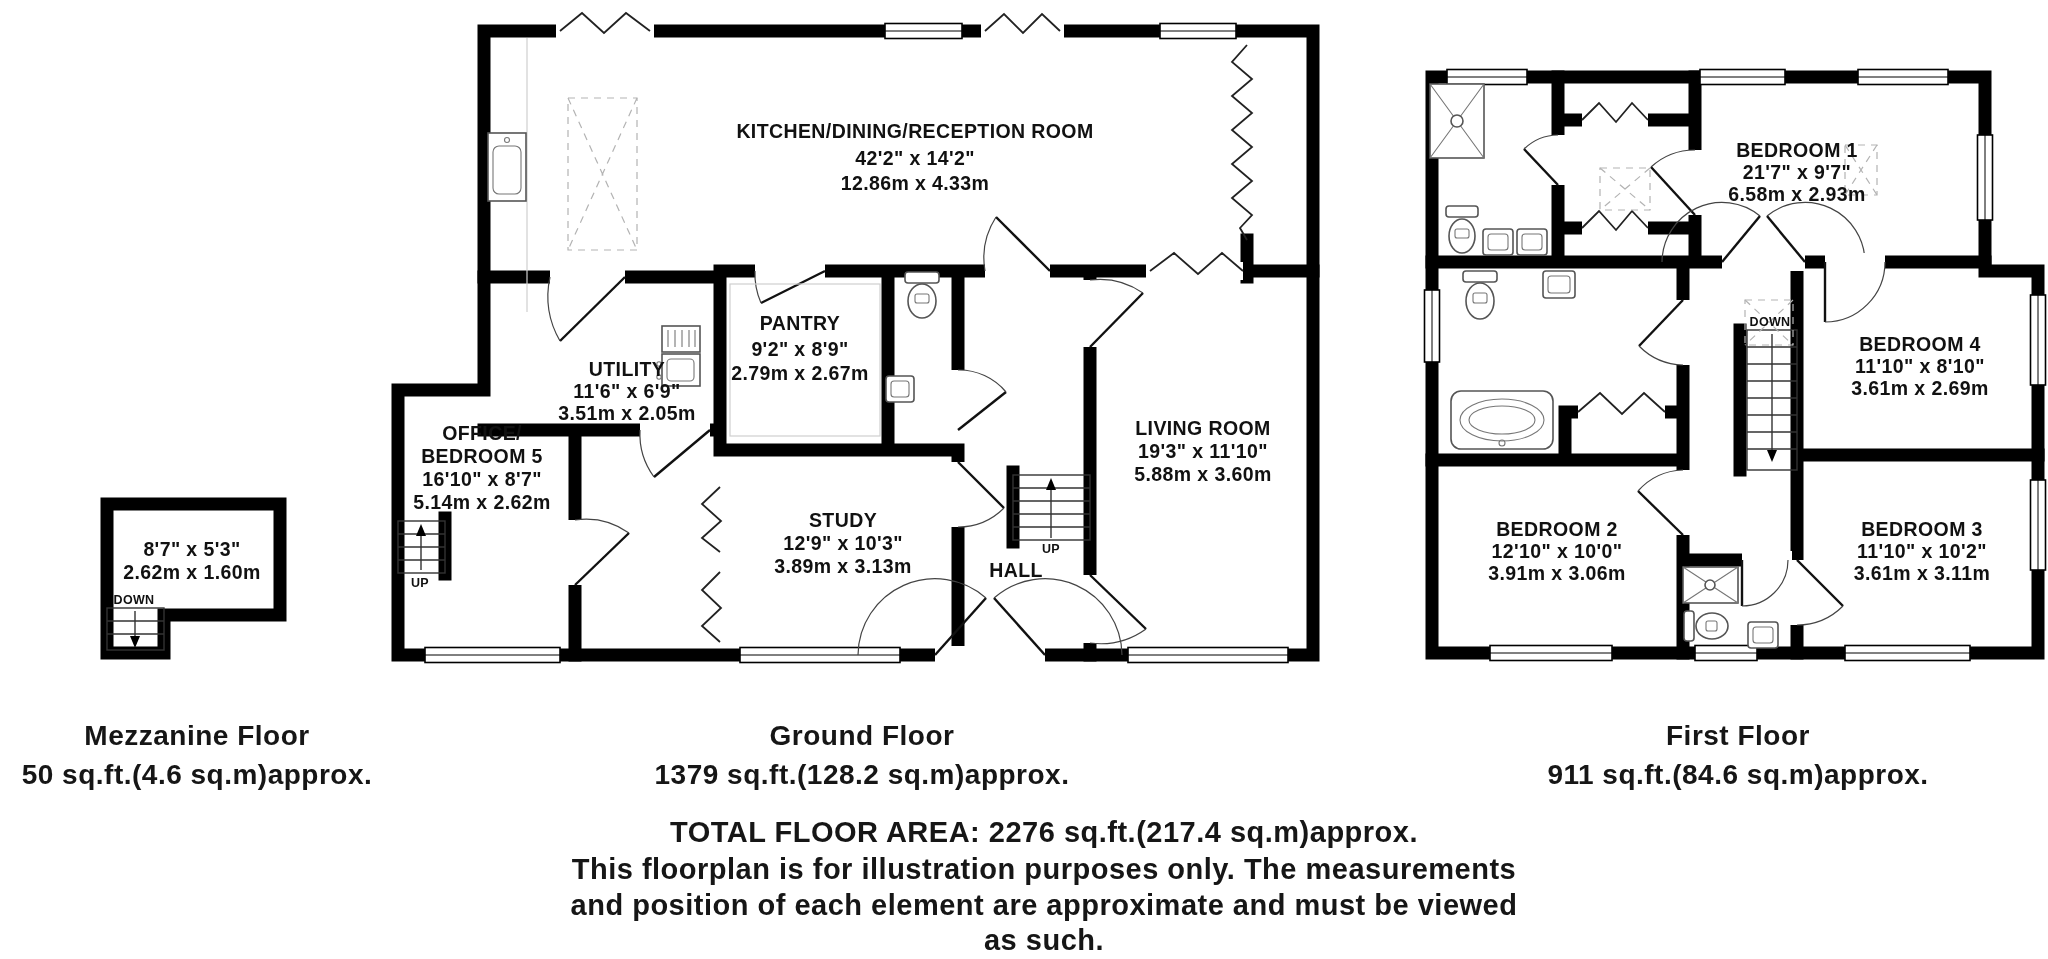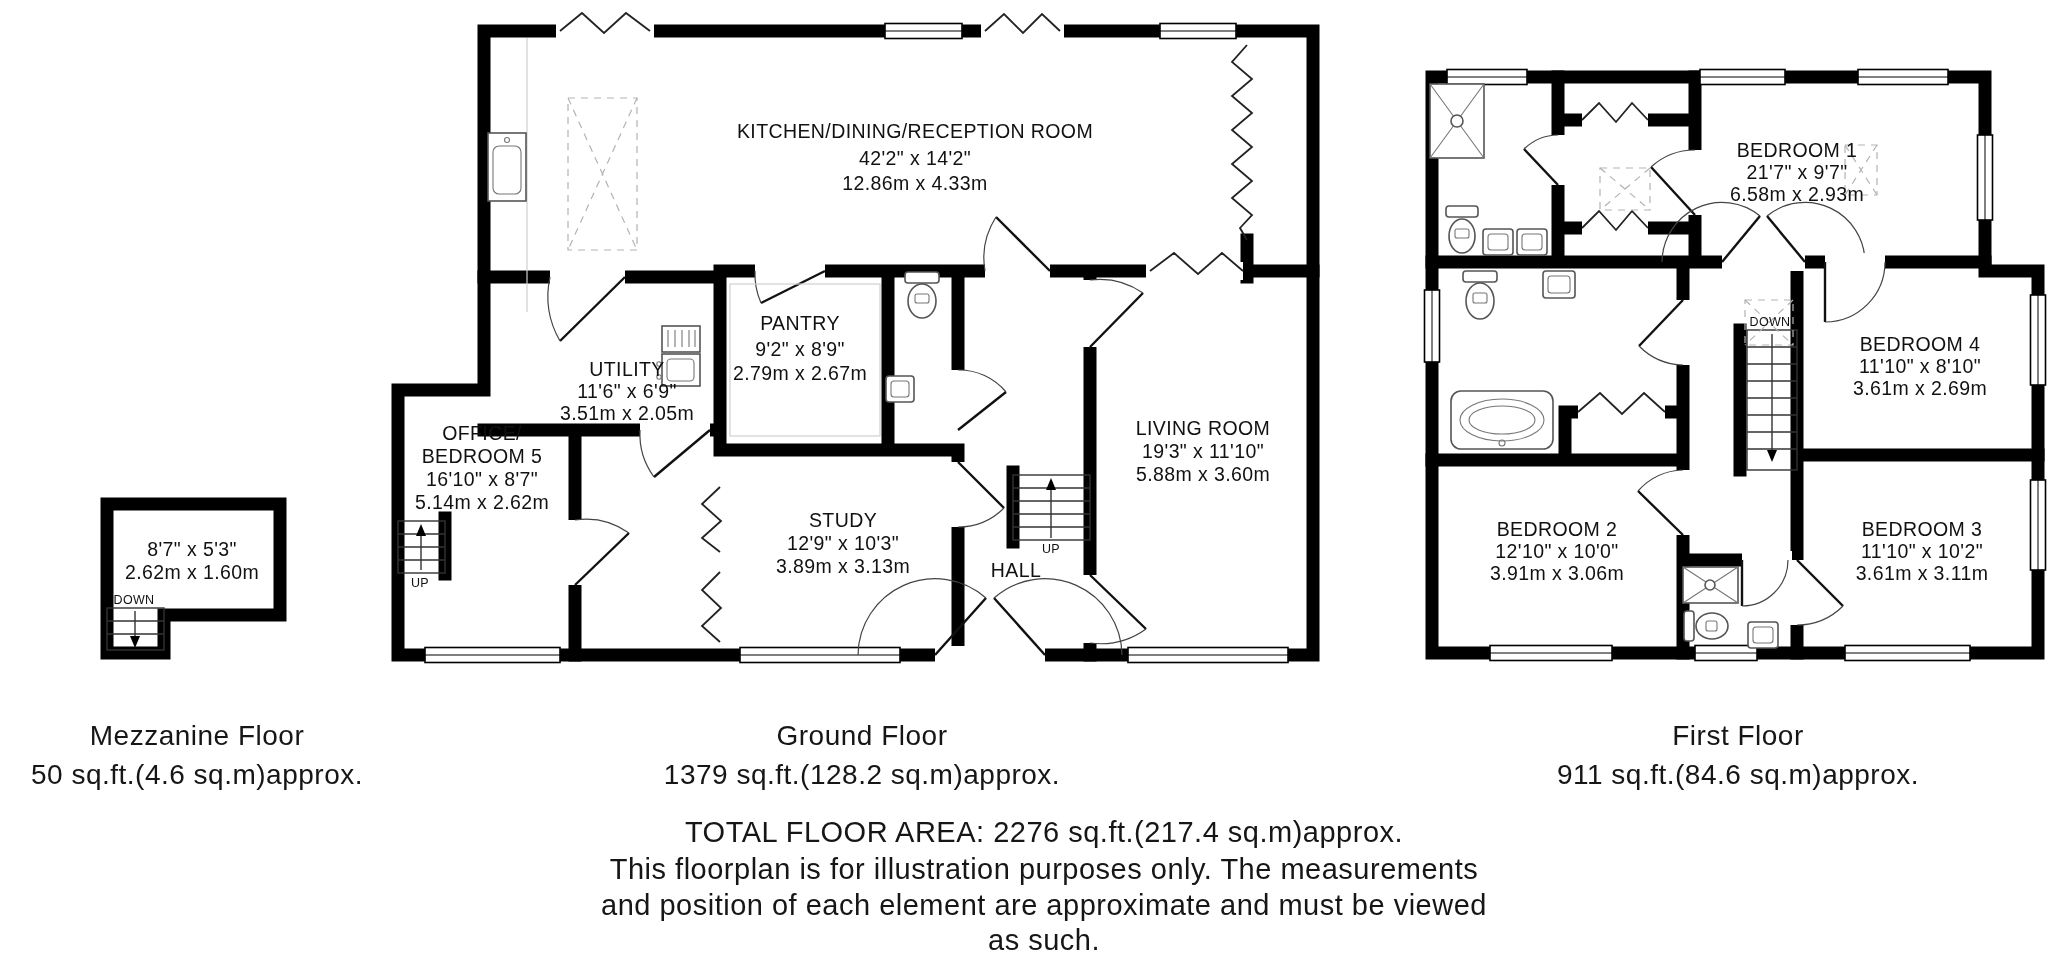--- a/index.html
+++ b/index.html
@@ -1,17 +1,17 @@
 <!DOCTYPE html>
 <html><head>
 <meta charset="utf-8">
 <style>
   html,body{margin:0;padding:0;background:#ffffff;}
   .stage{position:relative;width:2048px;height:959px;background:#fff;overflow:hidden;
-         font-family:"Liberation Sans", sans-serif;}
+         font-family:"Liberation Sans", sans-serif;font-weight:bold;}
   svg{position:absolute;left:0;top:0;}
   .wall{stroke:#000;fill:none;stroke-width:13;stroke-linecap:square;stroke-linejoin:miter;}
   .gap{fill:#fff;stroke:none;}
   .win{fill:#fff;stroke:#000;stroke-width:1.6;}
   .winline{stroke:#000;stroke-width:1;fill:none;}
   .leaf{stroke:#111;stroke-width:2.4;fill:none;}
   .arc{stroke:#444;stroke-width:1.2;fill:none;}
   .zig{stroke:#222;stroke-width:1.8;fill:none;stroke-linejoin:miter;}
   .fix{stroke:#555;stroke-width:1.6;fill:#fff;}
   .fixthin{stroke:#777;stroke-width:1.1;fill:none;}

